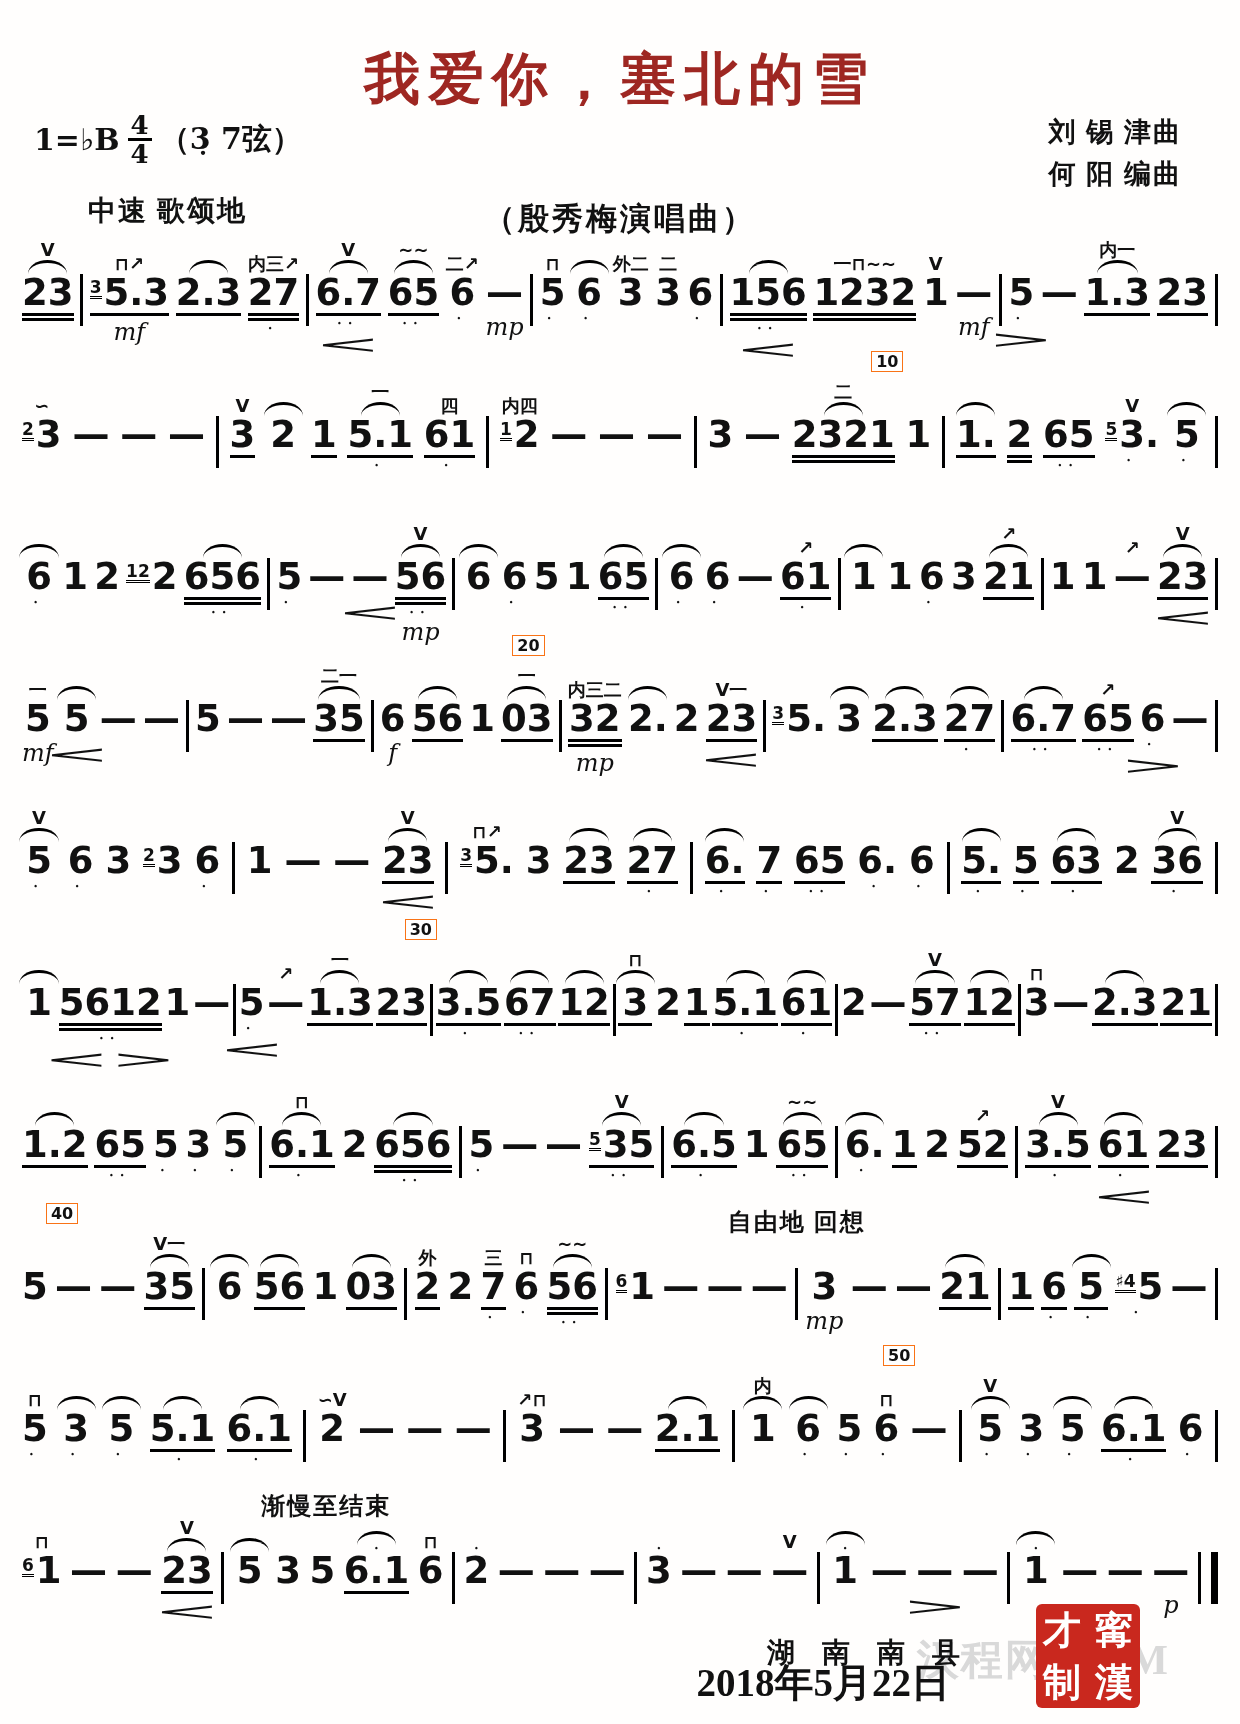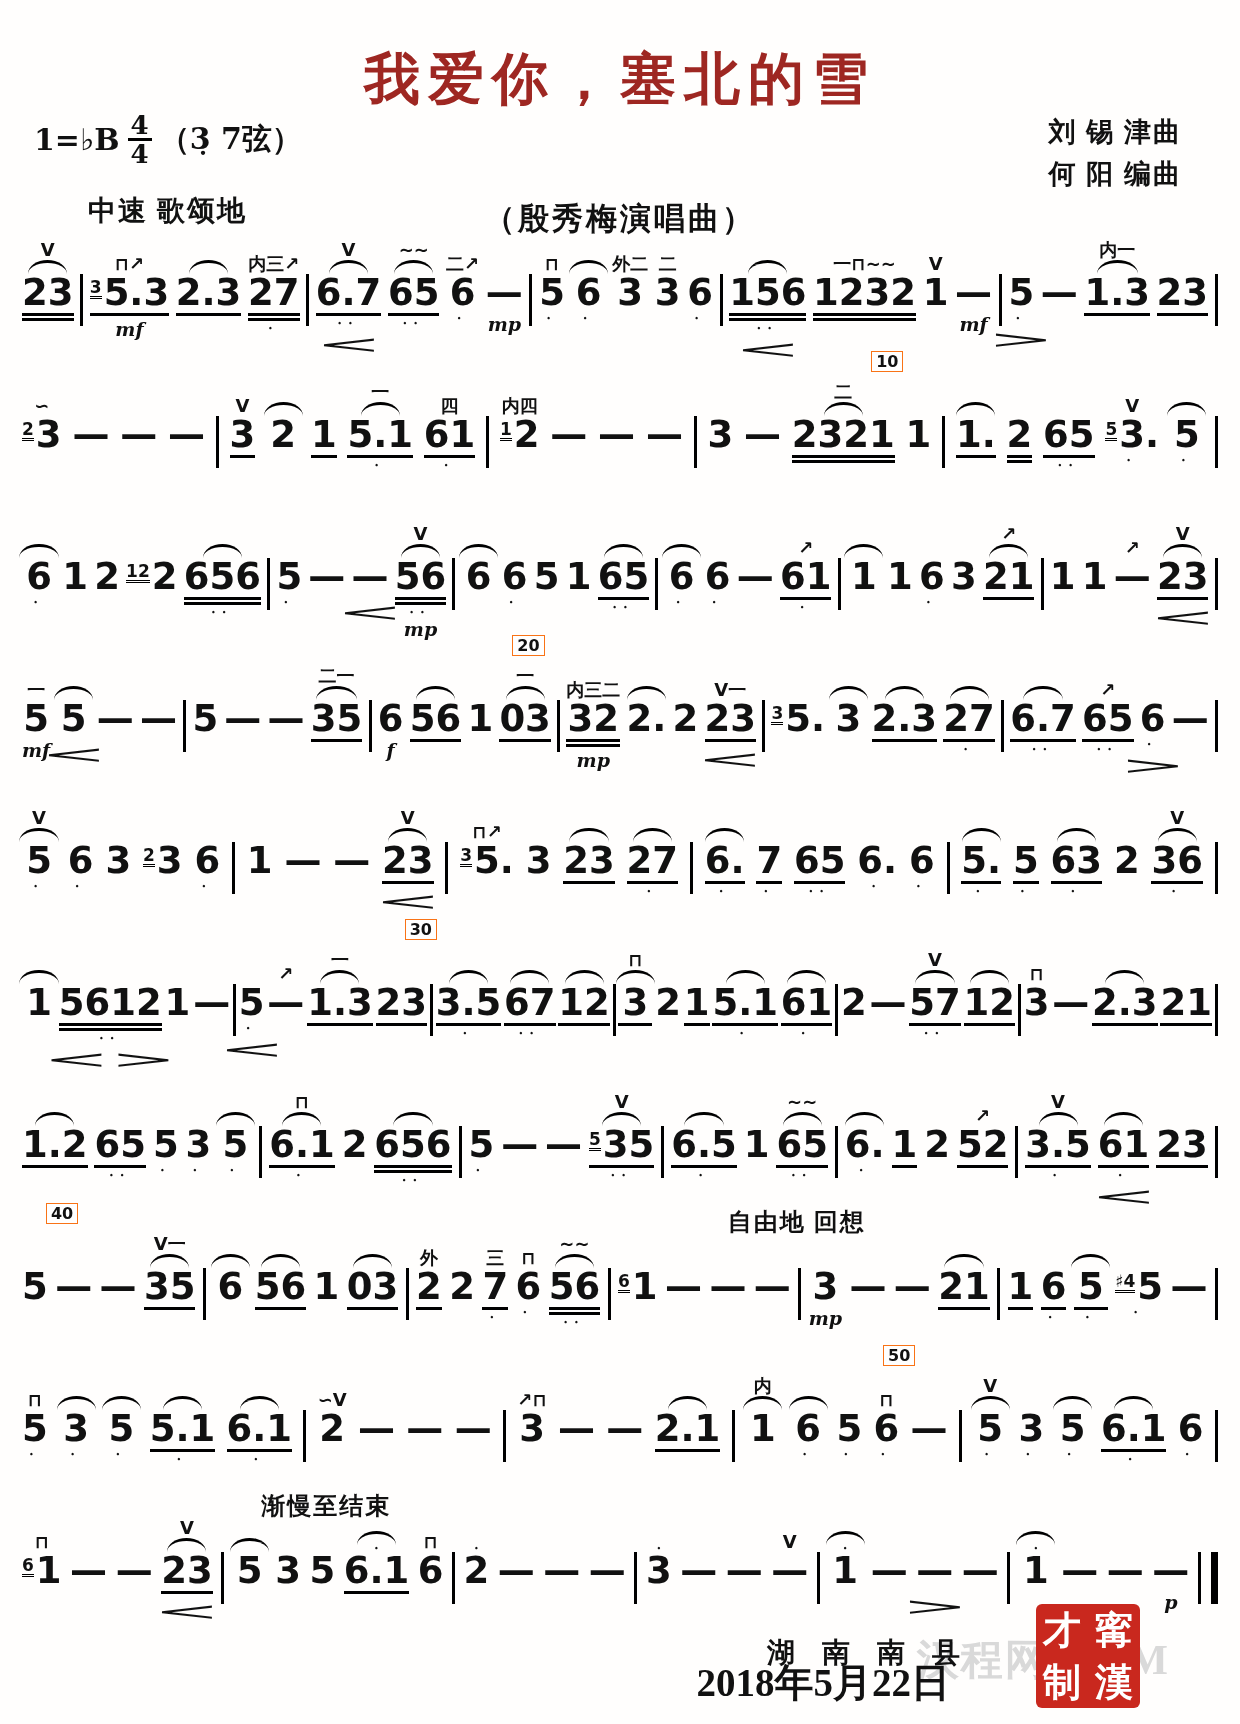--- a/index.html
+++ b/index.html
@@ -29,21 +29,21 @@
   .slur{min-width:34px;width:115%;height:11px;border-top:3px solid #000;
         border-radius:50% 50% 0 0/100% 100% 0 0;}
   .dotsa{font-size:15px;line-height:7px;font-weight:900;}
   .main{font-size:37px;font-weight:900;line-height:1;font-family:"DejaVu Sans",sans-serif;
         display:flex;align-items:flex-end;white-space:nowrap;}
   .grace{font-size:17px;font-weight:900;border-bottom:3px double #000;margin-right:2px;
          transform:translateY(-12px);}
   .uline{height:3px;background:#000;width:100%;margin-top:2px;}
   .dotsb{font-size:15px;line-height:7px;letter-spacing:7px;margin-top:4px;font-weight:900;}
   .bot{height:34px;display:flex;flex-direction:column;justify-content:flex-start;align-items:center;}
-  .dyn{font-family:"DejaVu Serif",serif;font-style:italic;font-weight:700;font-size:19px;line-height:1;margin-top:4px;}
+  .dyn{font-family:"DejaVu Serif",serif;font-style:italic;font-weight:400;font-size:24px;line-height:1;margin-top:4px;}
   .hp{display:inline-block;transform:scaleX(4.2) scaleY(1.35);font-size:19px;line-height:1;
       margin-top:8px;font-family:"DejaVu Sans",sans-serif;}
   .bar{width:3px;background:#000;height:52px;margin-top:46px;}
   .bar.dbl{width:10px;background:none;border-left:3px solid #000;border-right:7px solid #000;height:52px;}
   .sysmark{position:absolute;font-size:16px;font-weight:700;border:1px solid #f97316;
            padding:0 4px;background:#fff;font-family:"DejaVu Sans",sans-serif;}
   .freetxt{position:absolute;font-size:24px;font-weight:700;letter-spacing:2px;white-space:nowrap;}
   
   .footer{position:absolute;right:40px;bottom:6px;height:120px;width:560px;}
   .place{position:absolute;right:230px;bottom:46px;font-size:28px;font-weight:700;letter-spacing:10px;}

